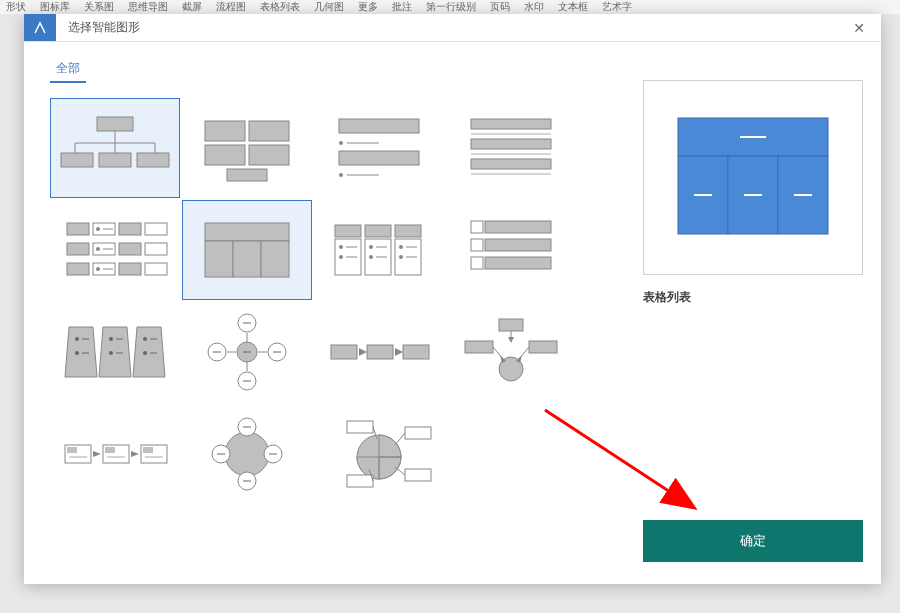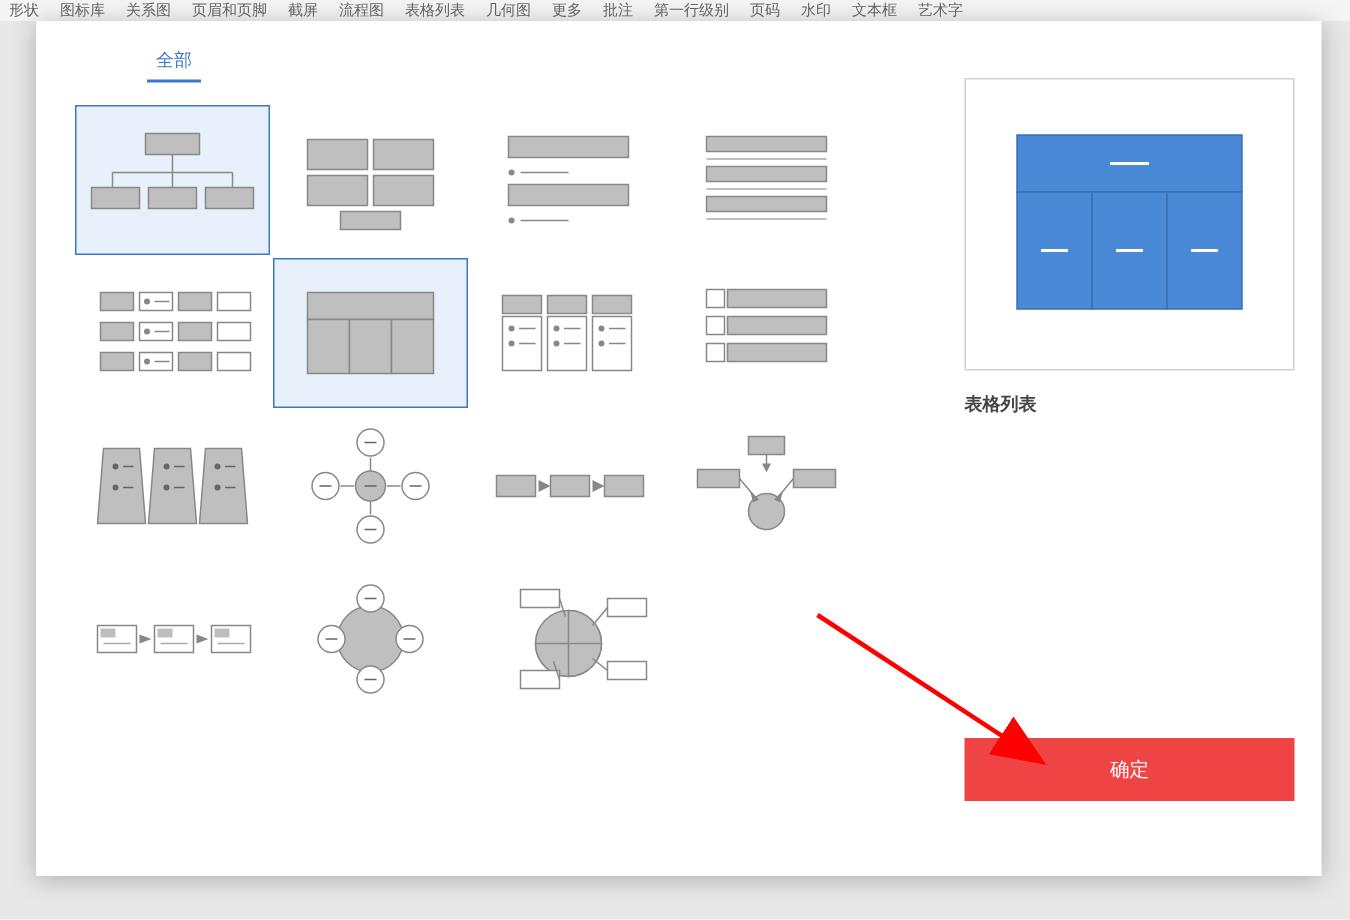--- a/index.html
+++ b/index.html
@@ -68,21 +68,20 @@
     }
     .left-panel {
       flex: 1;
       padding: 18px 26px 0 26px;
     }
     .tabs {
       display: flex;
       gap: 16px;
       border-bottom: 1px solid transparent;
       margin-bottom: 14px;
-      margin-left: 48px;
     }
     .tab {
       font-size: 12px;
       color: #3a79c5;
       padding: 0 6px 4px 6px;
       border-bottom: 2px solid #3a79c5;
       cursor: pointer;
     }
     .gallery {
       display: grid;
@@ -114,21 +113,21 @@
       justify-content: center;
       margin-bottom: 14px;
     }
     .preview svg { width: 190px; height: 160px; }
     .prev-title { font-size: 12px; font-weight: bold; color: #444; margin-bottom: 10px; }
     .prev-desc { font-size: 11.5px; color: #555; line-height: 1.6; }
     .ok-btn {
       margin-top: auto;
       margin-bottom: 4px;
       height: 42px;
-      background: #ef4444;
+      background: #0f766e;
       color: #fff;
       font-size: 13px;
       display: flex;
       align-items: center;
       justify-content: center;
       cursor: pointer;
     }
 
     
     .arrow {
@@ -138,35 +137,45 @@
       pointer-events: none;
     }
   </style>
 </head>
 <body>
 
 <div class="ribbon">
   <span>形状</span>
   <span>图标库</span>
   <span>关系图</span>
-  <span>页眉和页脚</span>
+  <span>思维导图</span>
   <span>截屏</span>
   <span>流程图</span>
   <span>表格列表</span>
   <span>几何图</span>
   <span>更多</span>
   <span>批注</span>
   <span>第一行级别</span>
   <span>页码</span>
   <span>水印</span>
   <span>文本框</span>
   <span>艺术字</span>
 </div>
 
 <div class="dialog">
+  <div class="dlg-header">
+    <div class="dlg-logo">
+      <svg width="16" height="16" viewBox="0 0 16 16">
+          <path d="M2 2h12v12H2z" fill="none"></path>
+          <path d="M3 13 L8 3 L13 13" stroke="#fff" stroke-width="1.5" fill="none"></path>
+        </svg>
+    </div>
+    <div class="dlg-title">选择智能图形</div>
+    <div class="dlg-close">✕</div>
+  </div>
 
   <div class="dlg-body">
     <div class="left-panel">
       <div class="tabs">
         <div class="tab">全部</div>
       </div>
 
       <div class="gallery">
 
         <div class="thumb selected">

